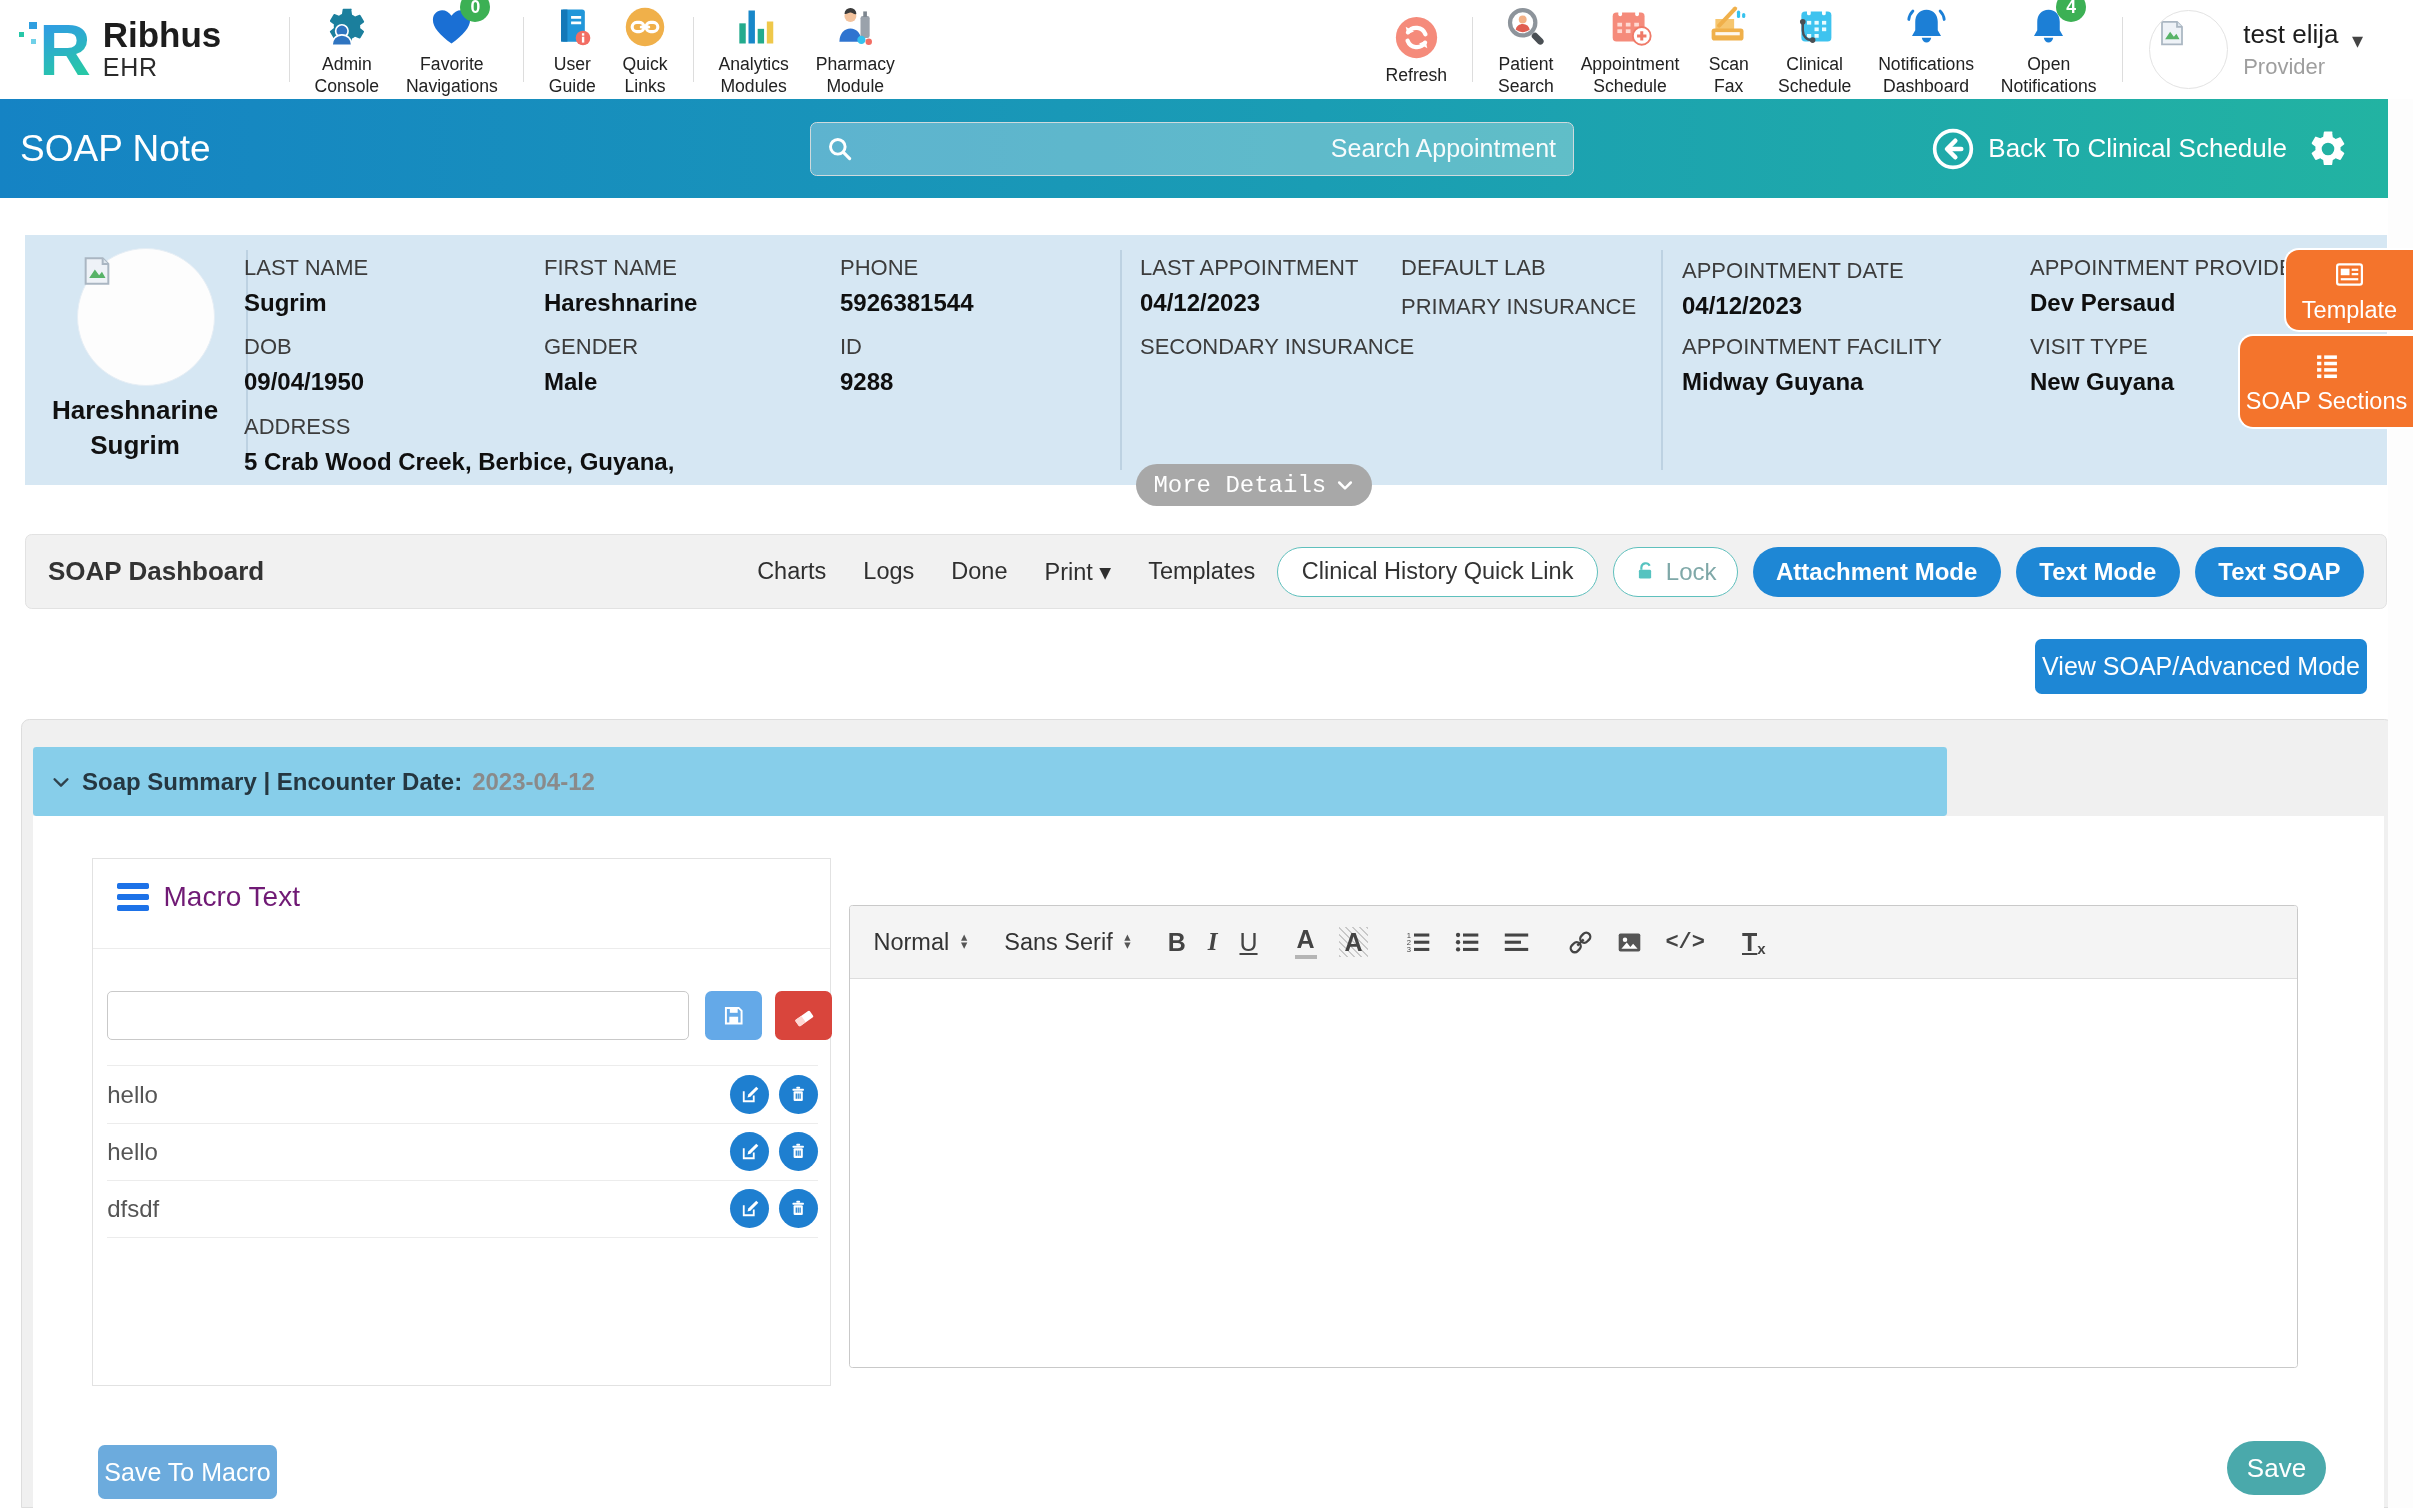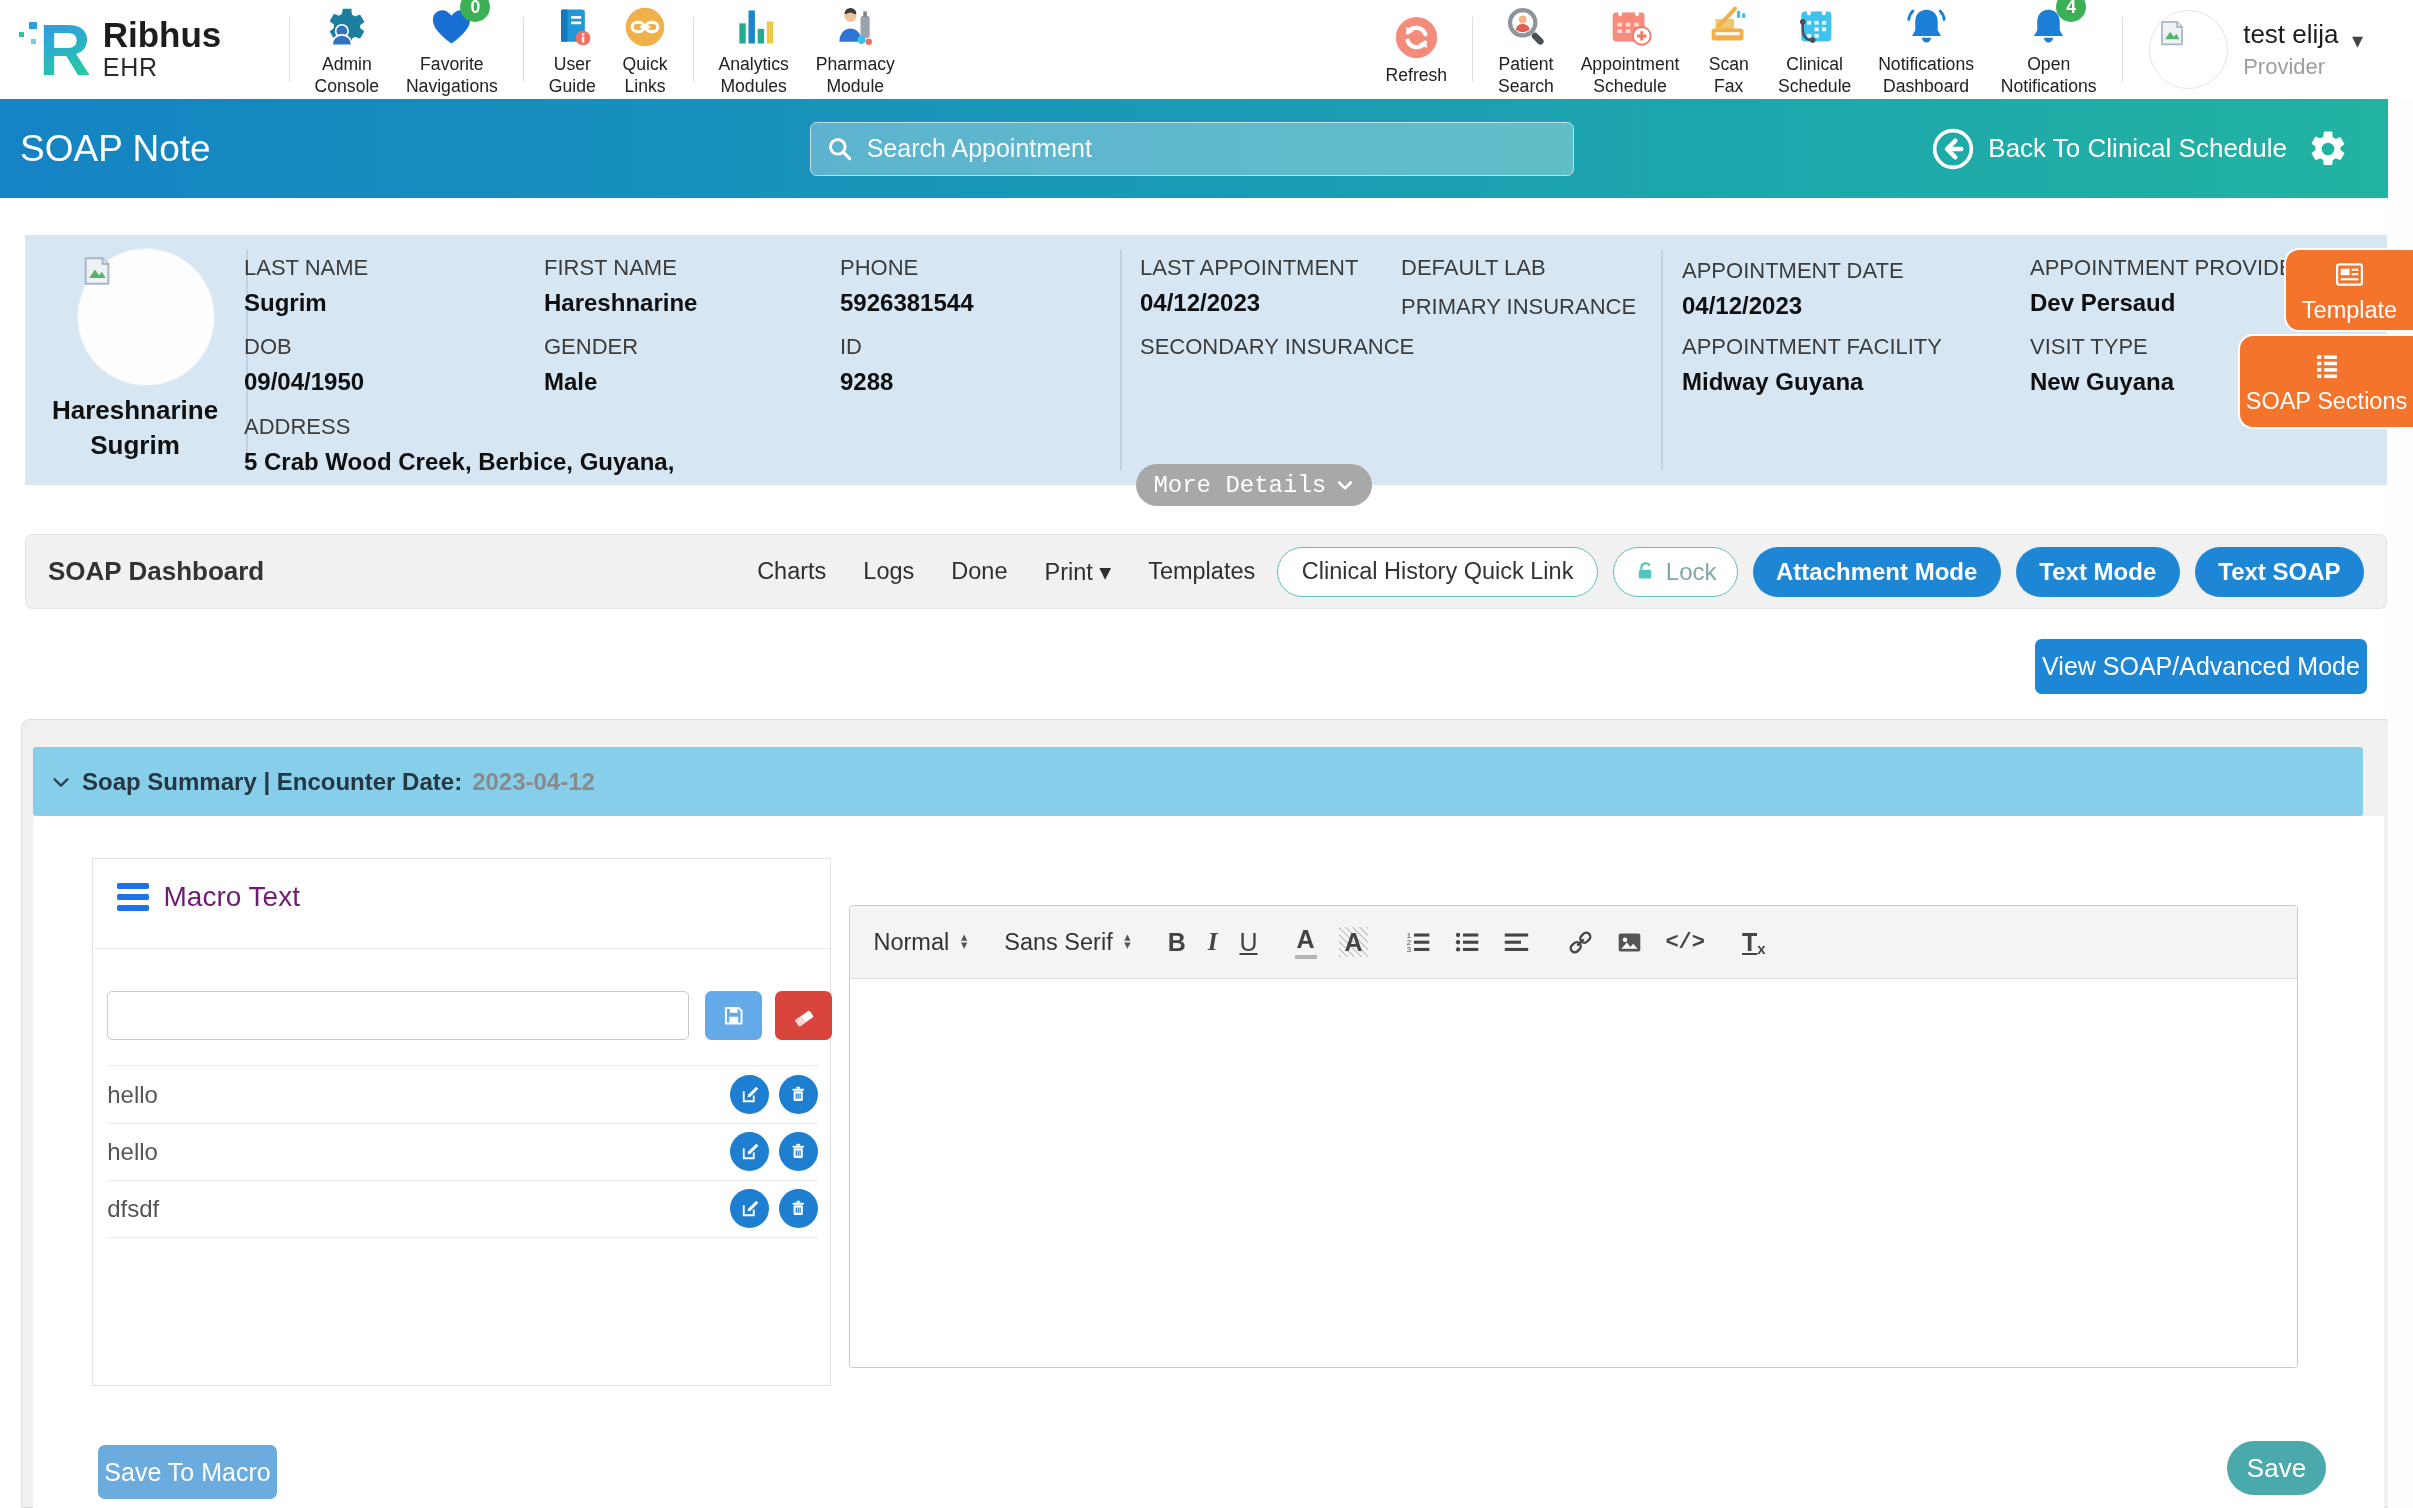--- a/index.html
+++ b/index.html
@@ -38,21 +38,21 @@
 
   
   .tealbar{position:absolute;left:0;top:99px;width:2388px;height:99px;
            background:linear-gradient(90deg,#1583c4 0%,#1a9db4 55%,#22b3a2 100%);
            display:flex;align-items:center;}
   .page-title{font-size:37px;color:#fff;padding-left:20px;font-weight:400;}
   .hdr-search-wrap{position:absolute;left:810px;top:22.6px;width:764px;height:54px;
            background:rgba(255,255,255,0.30);border:1.7px solid #cfdadd;border-radius:6.7px;
            display:flex;align-items:center;padding:0 15px;box-sizing:border-box;}
   .hdr-search{flex:1;background:transparent;border:none;outline:none;color:#fff;
-           font-size:25px;font-family:"Liberation Sans",sans-serif;margin-left:11.7px;}
+           font-size:25px;font-family:"Liberation Sans",sans-serif;margin-left:11.7px;text-align:right;}
   .hdr-search::placeholder{color:#fff;opacity:.95;}
   .back-link{position:absolute;right:101px;top:0;height:99px;display:flex;align-items:center;color:#fff;cursor:pointer;}
   .back-txt{font-size:26px;margin-left:13.4px;}
   .hdr-gear{position:absolute;right:39px;top:28.5px;cursor:pointer;}
 
   
   .hero{position:absolute;left:25px;top:235px;width:2362px;height:250px;background:#d6e7f3;}
   .hero-vdiv{position:absolute;top:15px;height:220px;width:1.7px;background:#bdd2e2;}
   .fld{position:absolute;}
   .fld .lb{font-size:22px;color:#3c3c3c;}
@@ -86,21 +86,21 @@
   .pill-lock{border:1.7px solid #5fc0bd;background:#fff;color:#7fa8a8;font-size:24px;padding:0 20px;margin-left:15px;gap:8.4px;}
   .pill-blue{background:#1e87d5;color:#fff;font-size:24px;font-weight:600;padding:0 23.5px;margin-left:15px;}
 
   .view-btn{position:absolute;left:2035px;top:639px;width:332px;height:55px;background:#1e87d5;
             border-radius:6.7px;color:#fff;font-size:25px;display:flex;align-items:center;
             justify-content:center;cursor:pointer;}
 
   
   .card{position:absolute;left:21px;top:719px;width:2372px;height:789px;background:#f0f0f0;
         border:0.8px solid #ddd;border-radius:8.4px 8.4px 0 0;box-sizing:border-box;}
-  .summary-bar{position:absolute;left:11px;top:27px;width:2330px;height:69px;background:#87ceea;
+  .summary-bar{position:absolute;left:11px;top:27px;width:1914px;height:69px;background:#87ceea;
                border-radius:3.4px;display:flex;align-items:center;padding:0 17px;box-sizing:border-box;
                cursor:pointer;}
   .summary-txt{font-size:24px;font-weight:700;color:#253741;margin-left:10px;}
   .summary-date{font-size:24px;font-weight:700;color:#8a8a8a;margin-left:10px;}
   .white-panel{position:absolute;left:11px;top:96px;width:2351px;height:694px;background:#fff;}
 
   
   .macro-panel{position:absolute;left:59px;top:42px;width:739px;height:528px;background:#fff;
                border:0.8px solid #e2e2e2;box-sizing:border-box;}
   .macro-head{position:absolute;left:23.5px;top:22px;display:flex;align-items:center;gap:15px;}

